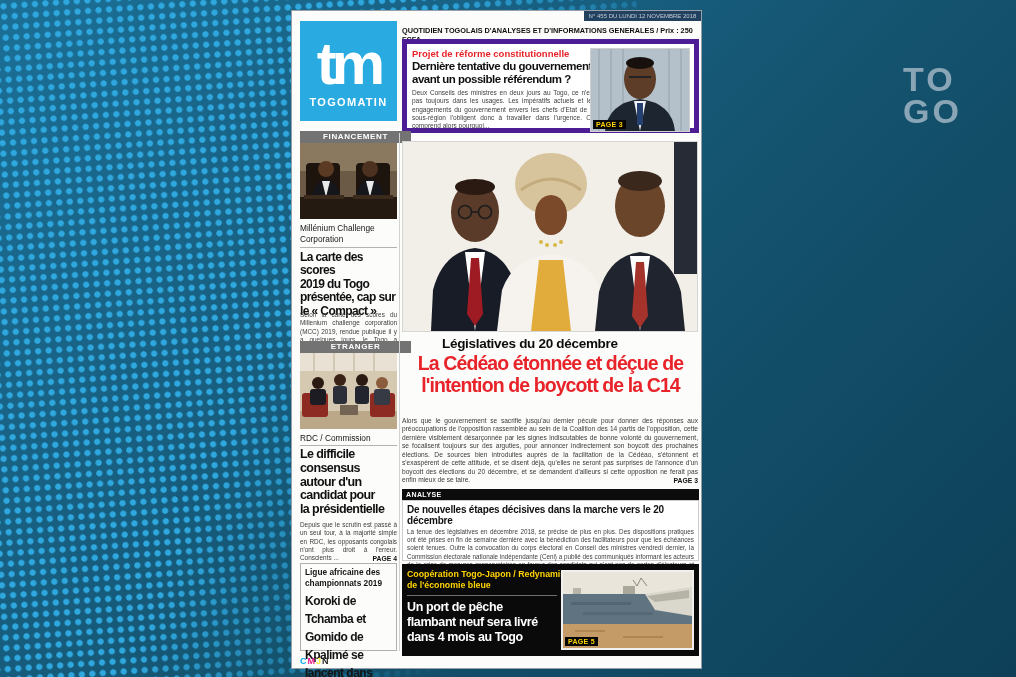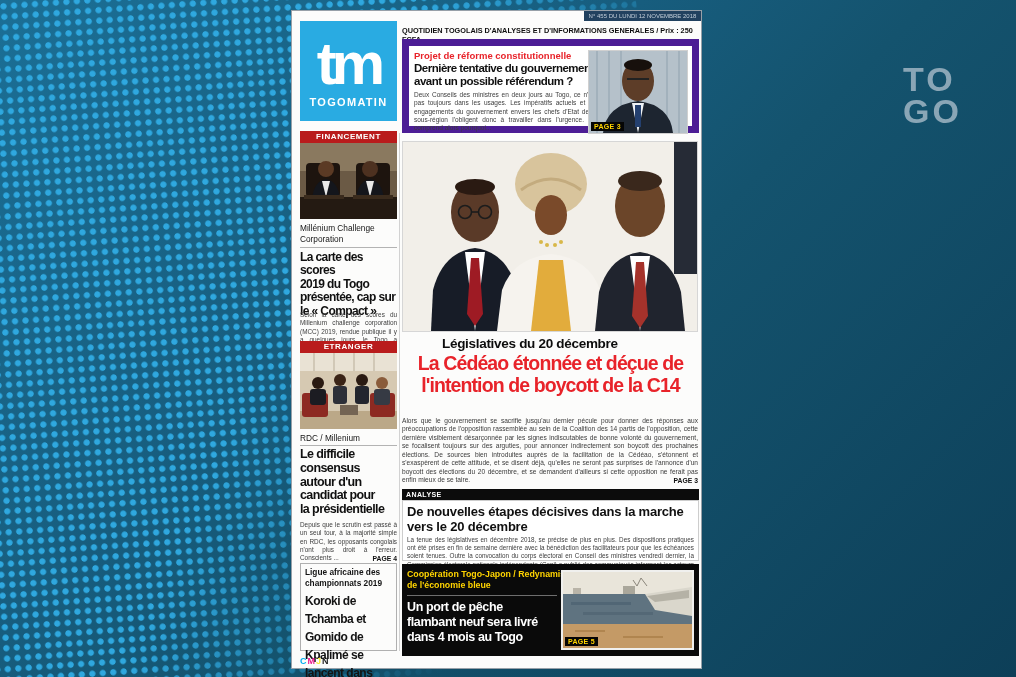--- a/index.html
+++ b/index.html
@@ -30,32 +30,32 @@
     color:#c3cfda; font-size:6px; line-height:10px; text-align:center; }
 
   .logo { left:8px; top:10px; width:97px; height:100px; background:#29abe2;
     display:flex; flex-direction:column; align-items:center; justify-content:center; }
   .logo-tm { font-size:60px; font-weight:bold; color:#fff; line-height:58px; letter-spacing:-5px; }
   .logo-name { font-size:11px; font-weight:bold; color:#fff; letter-spacing:1.3px; margin-top:3px; }
 
   .tagline { left:110px; top:15px; width:297px; font-size:7.3px; font-weight:bold;
     color:#0e0e0e; padding-bottom:3px; border-bottom:1px solid #9a9a9a; }
 
-  .top-box { left:110px; top:28px; width:297px; height:94px; border:7px solid #4c1d95; background:#fff; }
+  .top-box { left:110px; top:28px; width:297px; height:94px; border:5px solid #4c1d95; background:#fff; }
   .ts-kicker { left:5px; top:4px; color:#e8232a; font-size:9.5px; font-weight:bold; }
   .ts-head { left:5px; top:16px; width:190px; font-size:11.5px; font-weight:bold;
     letter-spacing:-0.5px; line-height:1.12; color:#101010; }
   .ts-body { left:5px; top:45px; width:183px; font-size:6.5px; color:#3c3c3c;
     text-align:justify; line-height:1.28; }
   .ts-photo { right:4px; top:4px; width:100px; height:84px; border:1px solid #d0d0d0; }
   .badge { position:absolute; left:2px; bottom:2px; background:#050505; color:#ffd400;
     font-size:7px; font-weight:bold; padding:1px 3px; letter-spacing:0.3px; }
 
   
-  .side-bar-label { left:8px; width:97px; height:12px; background:#b91c1c; color:#fff;
+  .side-bar-label { left:8px; width:111px; height:12px; background:#737373; color:#fff;
     font-size:8px; font-weight:bold; text-align:center; line-height:12px; letter-spacing:0.6px; }
   .side-photo { left:8px; width:97px; height:76px; }
   .topic { left:8px; width:97px; font-size:8.3px; font-weight:normal; color:#141414; line-height:1.3; }
   .rule { left:8px; width:97px; border-top:1px solid #b3b3b3; }
   .side-head { left:8px; width:98px; font-weight:bold; color:#101010; letter-spacing:-0.6px; }
   .fin-head { top:240px; font-size:12px; line-height:1.12; }
   .etr-head { top:437px; font-size:12.5px; line-height:1.1; }
   .side-body { left:8px; width:97px; font-size:6.4px; color:#3c3c3c; text-align:justify; line-height:1.3; }
   .page-tag { position:absolute; right:0; bottom:-1px; background:#fcfcfb; padding-left:4px;
     font-size:6.8px; font-weight:bold; color:#101010; }
@@ -75,21 +75,21 @@
   .main-kicker { left:110px; top:325px; font-size:13.5px; font-weight:bold; color:#0d0d0d; letter-spacing:-0.3px;padding-left:40px; }
   .main-head { left:110px; top:342px; width:297px; font-size:19.5px; font-weight:bold;
     color:#e8232a; line-height:1.12; letter-spacing:-0.9px;text-align:center; }
   .main-body { left:110px; top:406px; width:296px; font-size:6.6px; color:#3a3a3a;
     text-align:justify; line-height:1.28; }
   .main-body .page-tag { background:#fcfcfb; }
 
   .analyse-bar { left:110px; top:478px; width:297px; height:11px; background:#0c0c0c;
     color:#fff; font-size:7px; font-weight:bold; line-height:11px; padding-left:4px; letter-spacing:0.4px; }
   .analyse-box { left:110px; top:489px; width:297px; height:61px; border:1px solid #cdcdcd; background:#fff; padding:3px 4px; }
-  .a-head { font-size:13px; font-weight:bold; color:#101010; letter-spacing:-0.2px; }
+  .a-head { font-size:10px; font-weight:bold; color:#101010; letter-spacing:-0.2px; }
   .a-body { position:relative; margin-top:2px; font-size:6.3px; color:#3c3c3c; text-align:justify; line-height:1.3; }
   .a-body .page-tag { background:#fff; }
 
   .bottom-box { left:110px; top:553px; width:297px; height:92px; background:#0a0a0a; }
   .b-kicker { left:5px; top:5px; color:#ffd400; font-size:8.8px; font-weight:bold; line-height:1.25; }
   .b-rule { left:5px; top:31px; width:150px; border-top:1px solid #6e6e6e; }
   .b-head { left:5px; top:36px; color:#fff; font-size:12.5px; font-weight:bold;
     line-height:1.18; letter-spacing:-0.4px; }
   .b-photo { right:5px; top:6px; width:133px; height:80px; border:2px solid #f0f0ee; background:#e9e5da; }
 </style>
@@ -188,21 +188,21 @@
         <circle cx="18" cy="30" r="6" fill="#2a1a12"></circle>
           <rect x="10" y="36" width="16" height="16" rx="3" fill="#1c1c22"></rect>
         <circle cx="40" cy="27" r="6" fill="#3a2316"></circle>
           <rect x="33" y="33" width="14" height="18" rx="3" fill="#2d2f38"></rect>
         <circle cx="62" cy="27" r="6" fill="#2a1a12"></circle>
           <rect x="55" y="33" width="14" height="18" rx="3" fill="#23252e"></rect>
         <circle cx="82" cy="30" r="6" fill="#8a5c3b"></circle>
           <rect x="74" y="36" width="16" height="16" rx="3" fill="#363a44"></rect>
       </svg>
     </div>
-    <div class="abs topic" style="top:422px">RDC / Millenium</div>
+    <div class="abs topic" style="top:422px">RDC / Commission</div>
     <div class="abs rule" style="top:434px"></div>
     <div class="abs side-head etr-head pre">Le difficile
 consensus
 autour d'un
 candidat pour
 la présidentielle</div>
     <div class="abs side-body" style="top:510px">
       <span>Depuis que le scrutin est passé à un seul tour, à la majorité simple en RDC, les opposants congolais n'ont plus droit à l'erreur. Conscients ...</span>
       <span class="page-tag">PAGE 4</span>
     </div>

